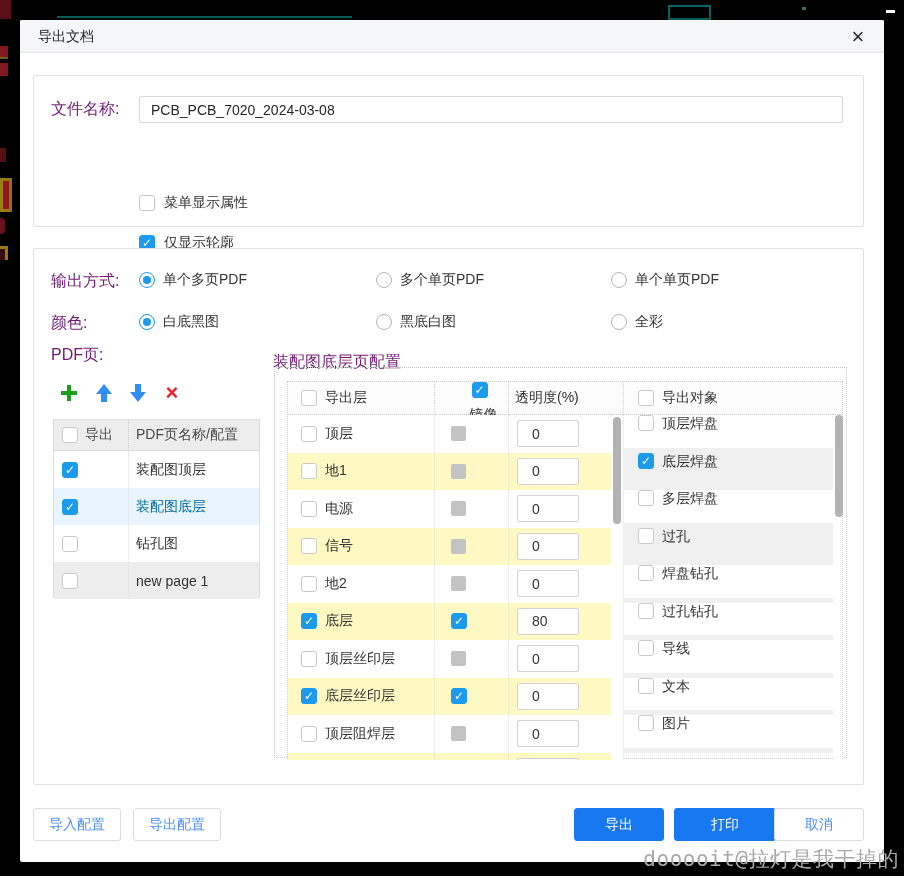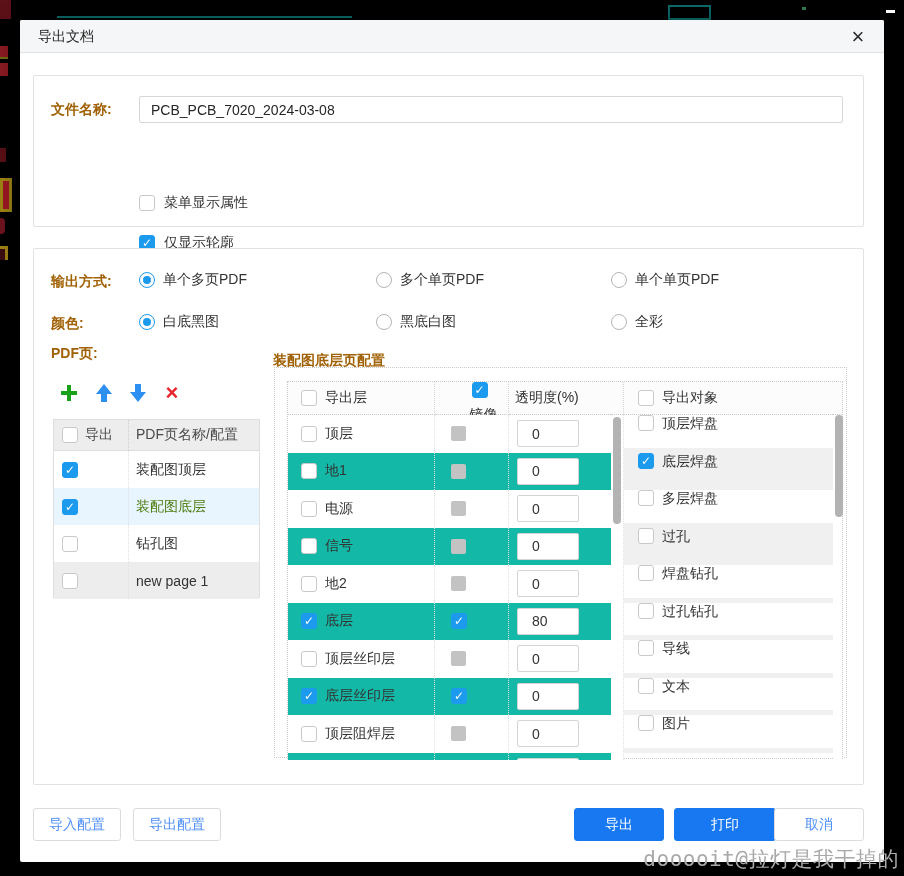--- a/index.html
+++ b/index.html
@@ -26,21 +26,21 @@
   .titlebar { position:absolute; left:0; top:0; right:0; height:33px; background:#f5f6f7;
               border-bottom:1px solid #e3e3e3; border-radius:2px 2px 0 0; }
   .title { position:absolute; left:18px; top:0; line-height:33px; font-size:14px; color:#262626; }
   .close-btn { position:absolute; right:12px; top:0; width:28px; height:33px; line-height:31px;
                text-align:center; font-size:22px; color:#2b2b2b; cursor:pointer; background:none; border:none; }
 
   .panel { position:absolute; border:1px solid #e2e2e2; border-radius:2px; background:#fff; }
   .panel-1 { left:13px; top:55px; width:831px; height:152px; }
   .panel-2 { left:13px; top:228px; width:831px; height:537px; }
 
-  .lbl { font-size:14px; color:#a16207;font-weight:bold; }
+  .lbl { font-size:16px; color:#701a75; }
 
   
   .file-label { position:absolute; left:17px; top:20px; line-height:26px; }
   .file-input { position:absolute; left:105px; top:20px; width:704px; height:27px; border:1px solid #d7d7d7;
                 border-radius:2px; padding:0 11px; font-size:14px; color:#262626;
                 font-family:"Liberation Sans","DejaVu Sans",sans-serif; outline:none; }
 
   
   .cb { display:inline-block; width:16px; height:16px; border:1px solid #c9c9c9; border-radius:3px;
         background:#fff; vertical-align:middle; flex:0 0 auto; position:relative; }
@@ -80,39 +80,39 @@
   .ico-del { left:106px; color:#e8262d; font-size:22px; font-weight:bold; line-height:20px; text-align:center; }
 
   .pages-table { position:absolute; left:19px; top:170px; width:207px; height:179px;
                  border:1px solid #dedede; font-size:14px; }
   .pt-header { display:flex; height:31px; background:#ededed; border-bottom:1px solid #dcdcdc; align-items:center; color:#4a4a4a; }
   .pt-c1 { width:75px; padding-left:8px; display:flex; align-items:center; gap:7px; border-right:1px dotted #cfcfcf; height:100%; }
   .pt-c2 { flex:1; padding-left:7px; display:flex; align-items:center; height:100%; }
   .pdf-row { display:flex; height:37px; background:#fff; cursor:pointer; }
   .pdf-row.alt { background:#ededed; }
   .pdf-row.sel { background:#e8f5fe; }
-  .pdf-row.sel .pt-c2 { color:#4d7c0f; }
+  .pdf-row.sel .pt-c2 { color:#0369a1; }
   .pdf-row .pt-c1 { border-right:1px dotted #e0e0e0; }
 
   
   .cfg-title { position:absolute; left:239px; top:103px; }
   .cfg-group { position:absolute; left:240px; top:118px; width:573px; height:391px; border:1px dotted #c9c9c9;text-decoration:underline; }
   .cfg-table { position:absolute; left:12px; top:13px; width:556px; height:378px; border:1px dotted #c9c9c9;
                display:grid; grid-template-columns:147px 74px 102px 12px 210px 9px; grid-template-rows:33px 345px;
                font-size:14px; background:#fff; }
   .ch { display:flex; align-items:center; gap:8px; border-bottom:1px dotted #c9c9c9; background:#fcfcfc; }
   .ch-1 { padding-left:13px; border-right:1px dotted #d4d4d4; }
   .ch-2 { padding-left:16px; border-right:1px dotted #d4d4d4;flex-direction:column; }
   .ch-3 { padding-left:6px; }
   .ch-4 { padding-left:14px; border-left:1px dotted #d4d4d4; }
   .ch-sb { border-bottom:1px dotted #c9c9c9; background:#fcfcfc; }
 
   .cfg-body-left { grid-column:1 / span 3; overflow:hidden; }
   .cfg-row { display:flex; height:37.5px; background:#fff; }
-  .cfg-row.alt { background:#14b8a6; }
+  .cfg-row.alt { background:#fef9c3; }
   .cr-1 { width:147px; padding-left:13px; display:flex; align-items:center; gap:8px; border-right:1px dotted #e0e0e0; }
   .cr-2 { width:74px; padding-left:16px; display:flex; align-items:center; border-right:1px dotted #e0e0e0; }
   .cr-3 { width:102px; padding-left:8px; display:flex; align-items:center; }
   .op-input { width:62px; height:27px; border:1px solid #d4d4d4; border-radius:2px; padding:0 0 0 14px;
               font-size:14px; color:#333; font-family:"Liberation Sans","DejaVu Sans",sans-serif; outline:none; background:#fff; }
 
   .sb-track { position:relative; background:#fff; }
   .sb-thumb { position:absolute; left:2px; width:8px; border-radius:4px; background:#b3b3b3; }
   .sb1-thumb { top:2px; height:107px; }
   .sb2-thumb { top:0px; height:102px; }

